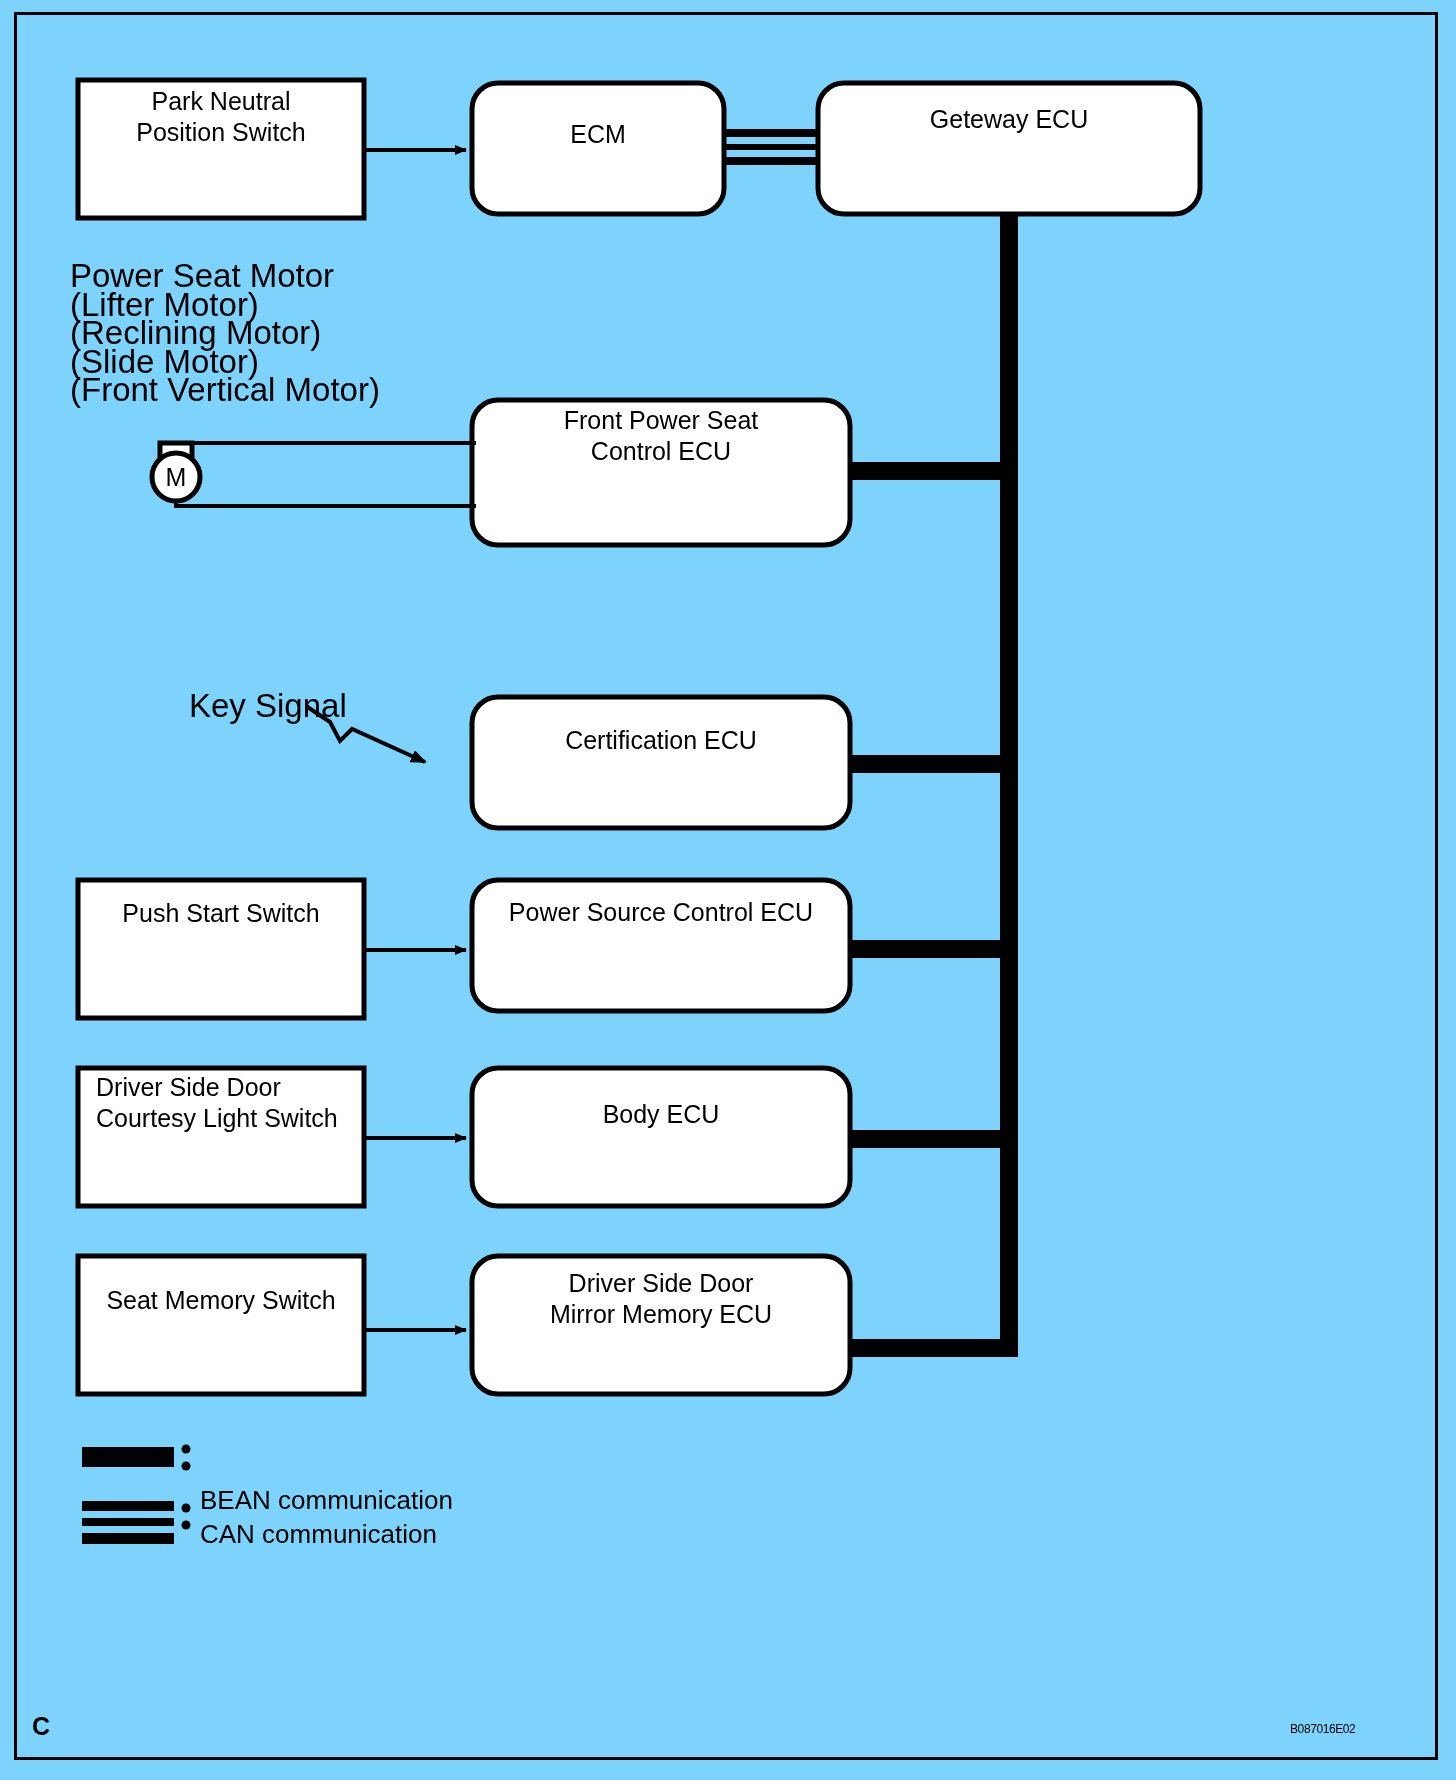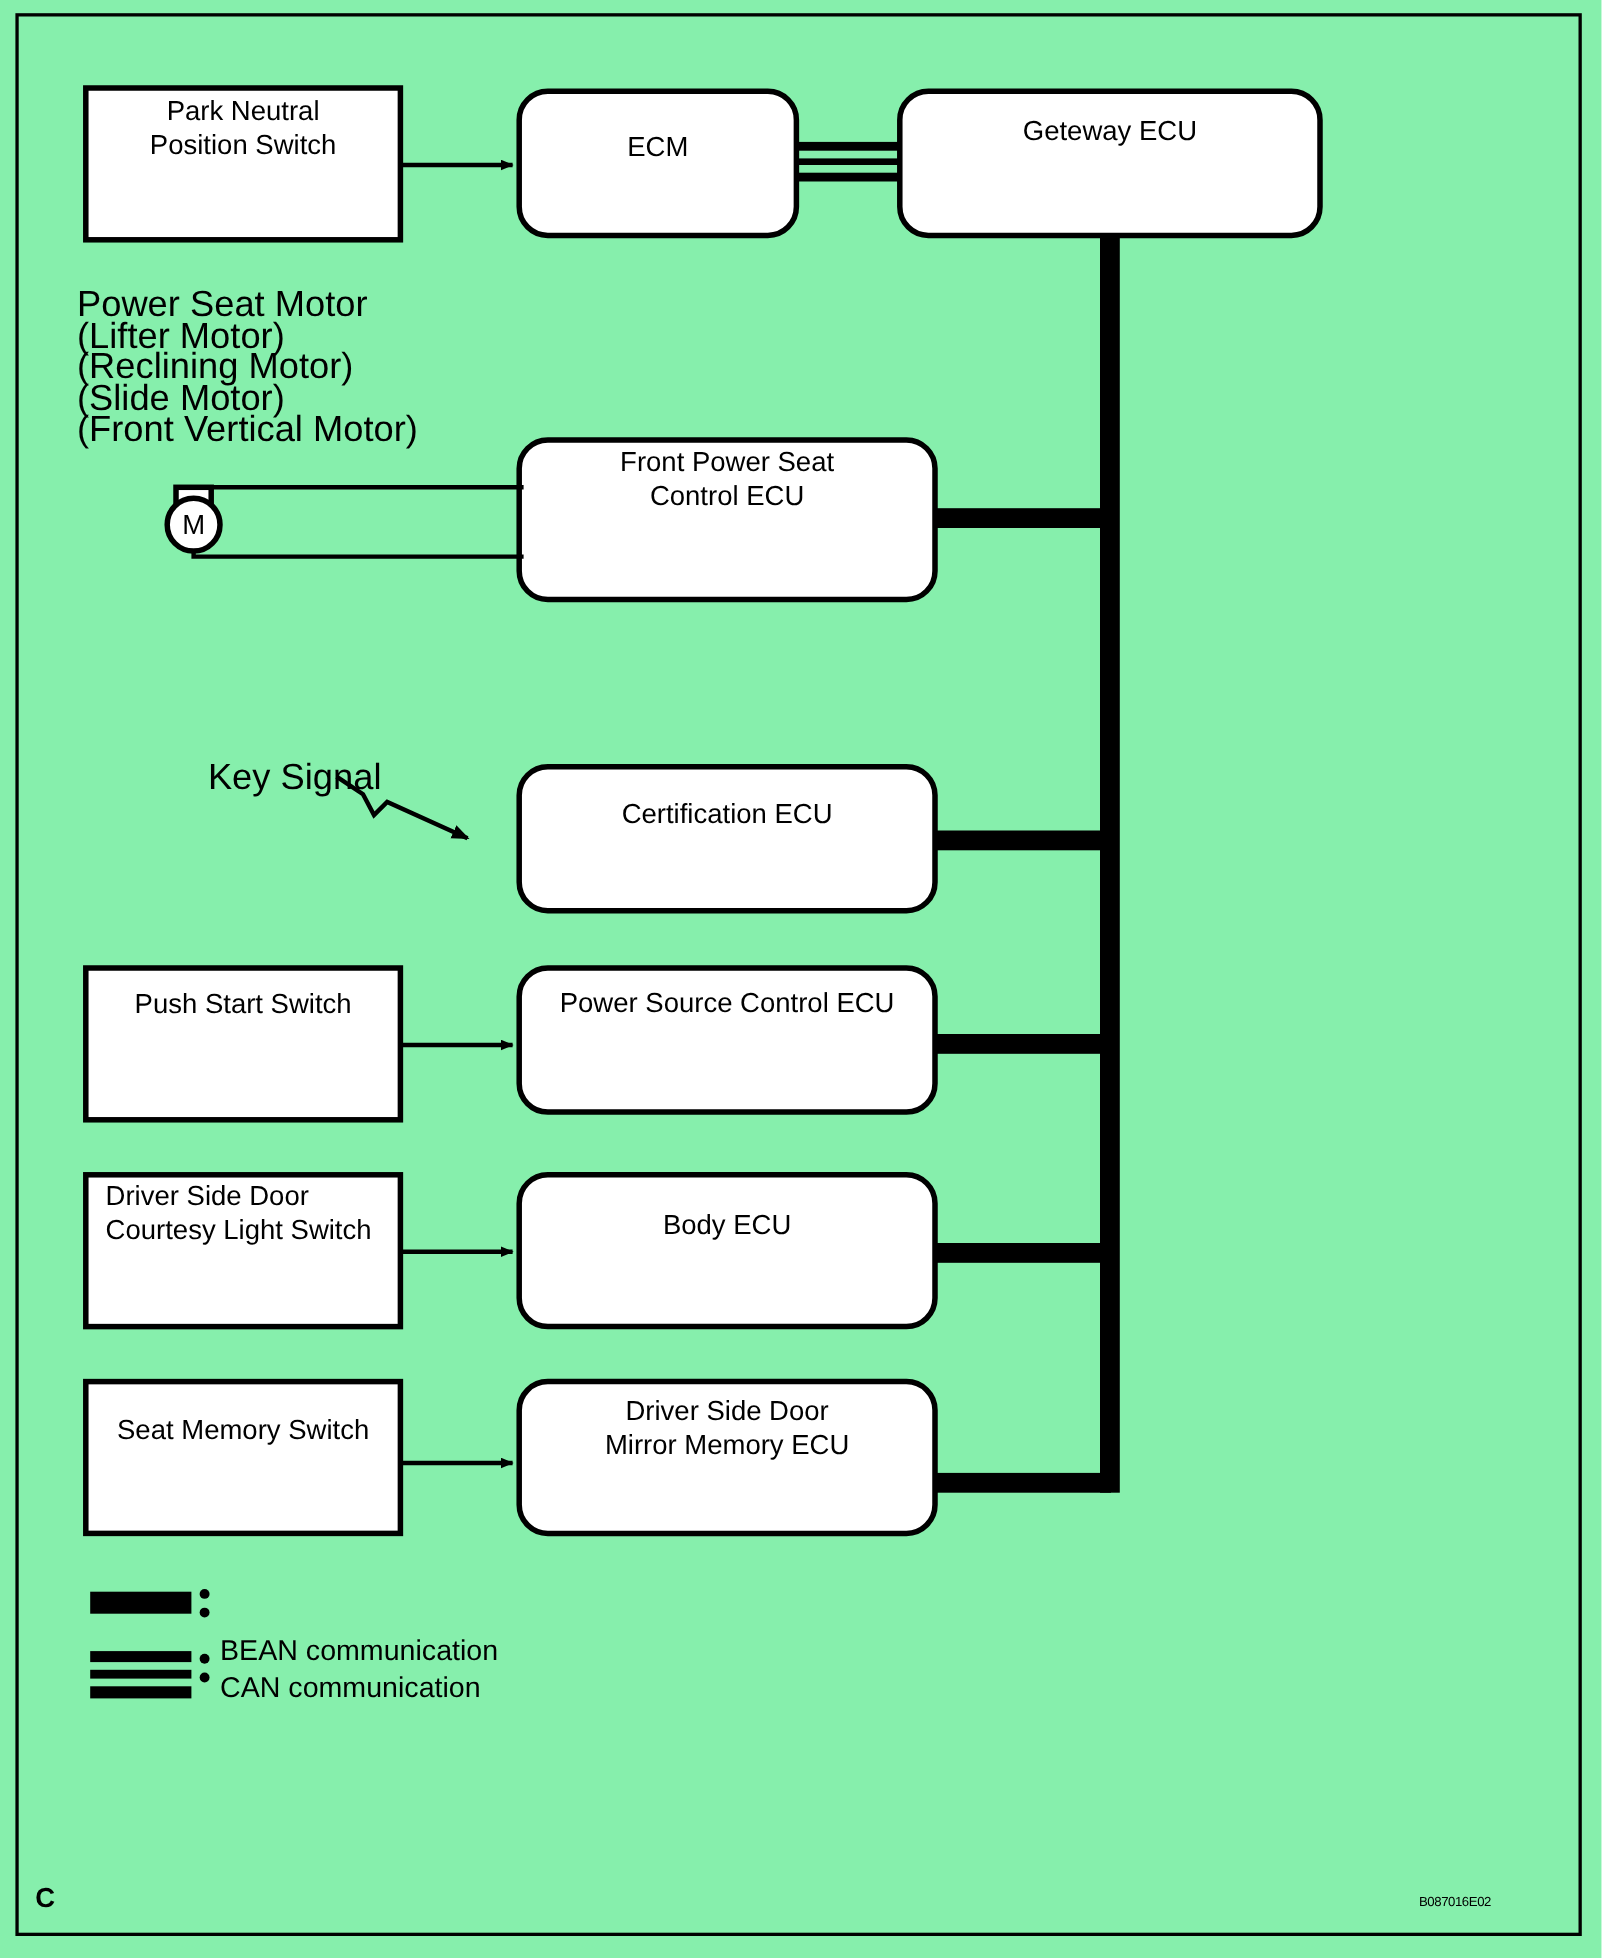--- a/index.html
+++ b/index.html
@@ -9,21 +9,21 @@
     background: #ffffff;
   }
   body {
     font-family: "Liberation Sans", sans-serif;
     color: #000000;
   }
   #page {
     position: relative;
     width: 1456px;
     height: 1780px;
-    background: #86efac;
+    background: #7dd3fc;
     overflow: hidden;
   }
   
   #page-frame {
     position: absolute;
     left: 14px;
     top: 12px;
     width: 1424px;
     height: 1748px;
     border: 3px solid #000;

